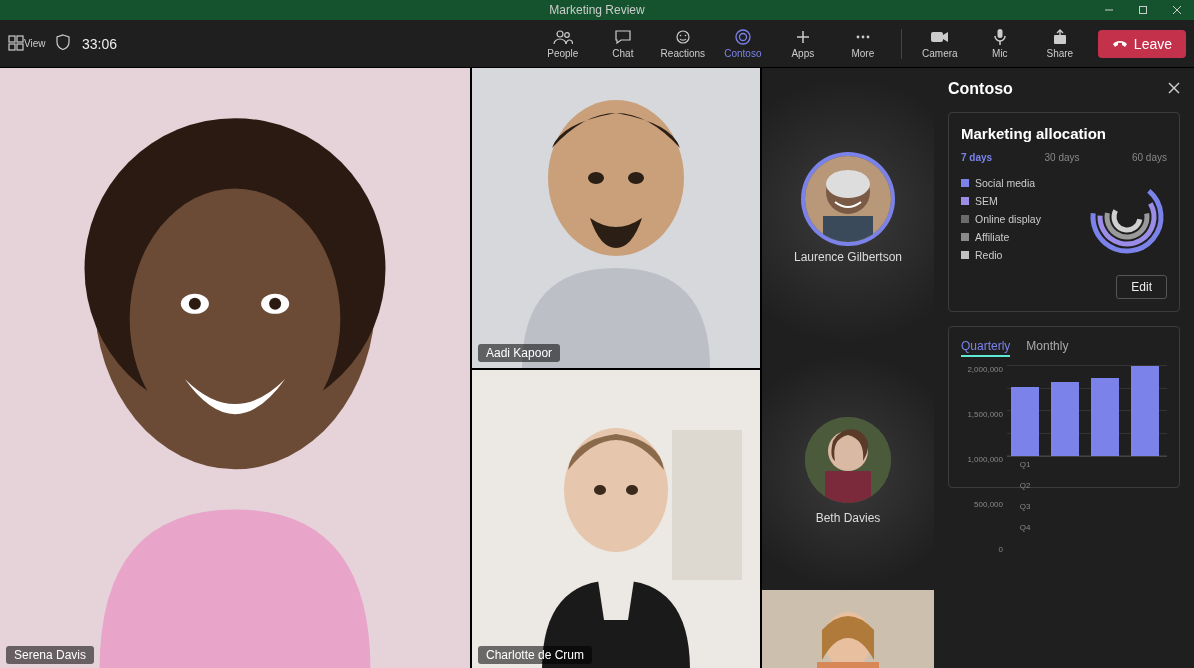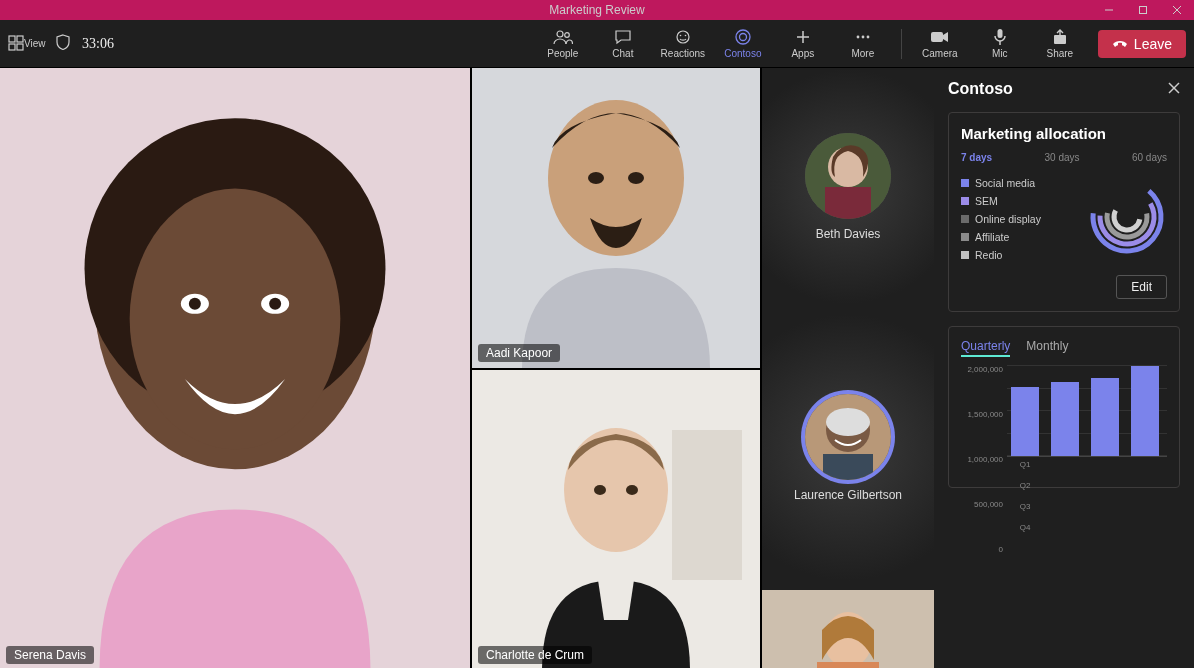--- a/index.html
+++ b/index.html
@@ -13,21 +13,21 @@
     display: flex;
     flex-direction: column;
   }
   
   .title-bar {
     height: 20px;
     display: flex;
     align-items: center;
     justify-content: center;
     position: relative;
-    background: #be185d;
+    background: #14532d;
     font-size: 12px;
     color: #ccc;
   }
   .title-bar .win-controls {
     position: absolute;
     right: 0;
     top: 0;
     display: flex;
     gap: 0;
   }
@@ -81,21 +81,21 @@
   }
   .view-btn {
     display:flex;
     flex-direction:row;
     align-items:center;
     font-size:10px;
     color:#ccc;
     width:36px;
   }
   .shield-icon { font-size:14px; color:#ccc; }
-  .timer { font-size: 14px; color: #eee; font-family: Liberation Serif, serif; }
+  .timer { font-size: 14px; color: #eee; }
   .divider { width:1px; height:30px; background:#444; margin:0 6px; }
   .leave-btn {
     background: #c4314b;
     color:#fff;
     border:none;
     border-radius:4px;
     padding:6px 14px;
     font-size:14px;
     display:flex;
     align-items:center;
@@ -412,42 +412,42 @@
         <path d="M80 80 Q144 10 208 80 Q200 55 144 45 Q88 55 80 80" fill="#2b1e14"></path>
         <ellipse cx="124" cy="110" rx="8" ry="6" fill="#2b1e14"></ellipse>
         <ellipse cx="164" cy="110" rx="8" ry="6" fill="#2b1e14"></ellipse>
         <path d="M118 150 Q144 168 170 150 Q160 180 144 180 Q128 180 118 150" fill="#2b1e14"></path>
         <path d="M50 300 Q50 200 144 200 Q238 200 238 300 Z" fill="#bdbfc7"></path>
       </svg>
       <div class="name-tag">Aadi Kapoor</div>
     </div>
 
     <div class="tile" style="grid-row:1 / span 2; grid-column:3; display:flex; flex-direction:column; background:#000;">
-      <div class="avatar-tile" style="flex:1;">
-        <div class="avatar">
-          <svg viewBox="0 0 86 86">
-              <rect width="86" height="86" fill="#4a5a3a"></rect>
-              <circle cx="43" cy="34" r="20" fill="#d9b9a3"></circle>
-              <path d="M43 18 Q60 22 58 44 Q70 24 54 14 Q38 8 28 24 Q24 40 30 44 Q26 22 43 18" fill="#5a3a28"></path>
-              <rect x="20" y="54" width="46" height="32" fill="#7a2a3a"></rect>
-            </svg>
-        </div>
-        <span class="avatar-name">Beth Davies</span>
-      </div>
       <div class="avatar-tile speaking" style="flex:1.2;">
         <div class="avatar">
           <svg viewBox="0 0 86 86">
               <rect width="86" height="86" fill="#b89878"></rect>
               <circle cx="43" cy="36" r="22" fill="#7a5a44"></circle>
               <ellipse cx="43" cy="28" rx="22" ry="14" fill="#dddddd"></ellipse>
               <path d="M30 46 Q43 56 56 46" stroke="#fff" stroke-width="2" fill="none"></path>
               <rect x="18" y="60" width="50" height="26" fill="#3a4a5a"></rect>
             </svg>
         </div>
         <span class="avatar-name">Laurence Gilbertson</span>
+      </div>
+      <div class="avatar-tile" style="flex:1;">
+        <div class="avatar">
+          <svg viewBox="0 0 86 86">
+              <rect width="86" height="86" fill="#4a5a3a"></rect>
+              <circle cx="43" cy="34" r="20" fill="#d9b9a3"></circle>
+              <path d="M43 18 Q60 22 58 44 Q70 24 54 14 Q38 8 28 24 Q24 40 30 44 Q26 22 43 18" fill="#5a3a28"></path>
+              <rect x="20" y="54" width="46" height="32" fill="#7a2a3a"></rect>
+            </svg>
+        </div>
+        <span class="avatar-name">Beth Davies</span>
       </div>
       <div style="height:80px; background:#b8a896; position:relative; overflow:hidden;">
         <svg viewBox="0 0 172 80" width="100%" height="100%" preserveAspectRatio="xMidYMin slice">
           <rect width="172" height="80" fill="#cdbfae"></rect>
           <ellipse cx="86" cy="50" rx="24" ry="28" fill="#e8c0a0"></ellipse>
           <path d="M60 40 Q86 12 112 40 L112 70 Q100 48 86 48 Q72 48 60 70 Z" fill="#b07a3a"></path>
           <rect x="55" y="72" width="62" height="20" fill="#d88858"></rect>
         </svg>
       </div>
     </div>

